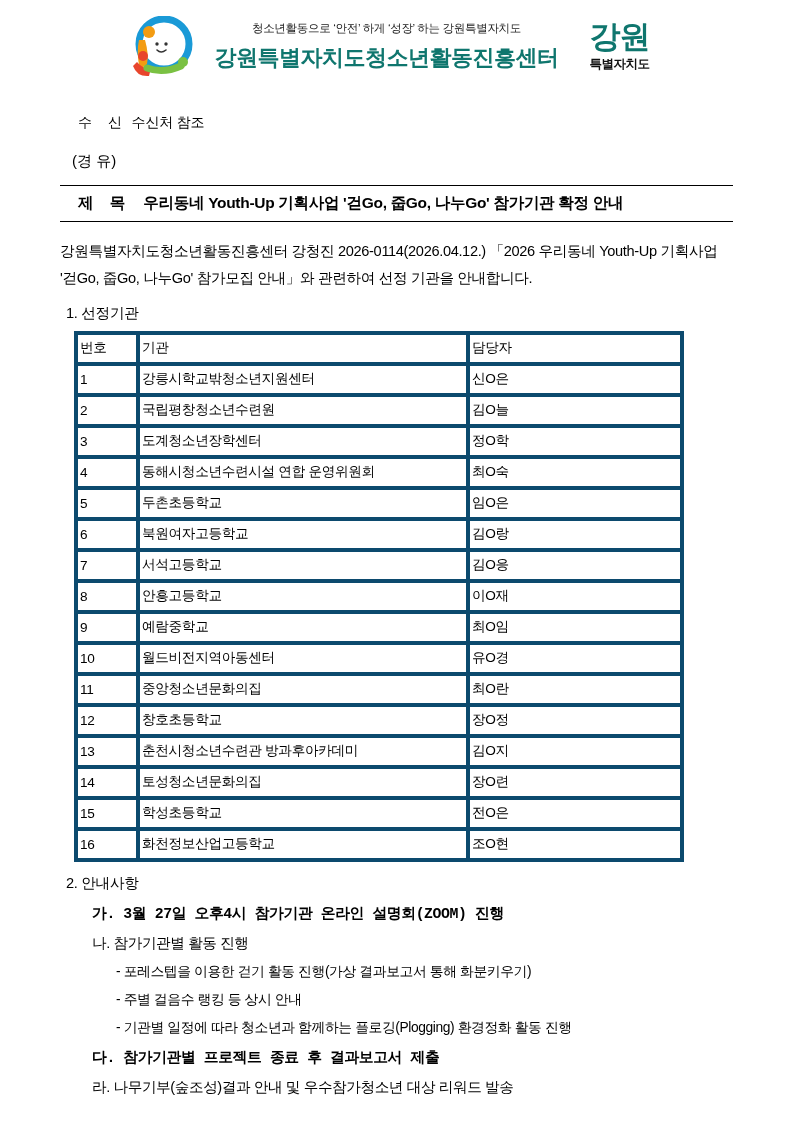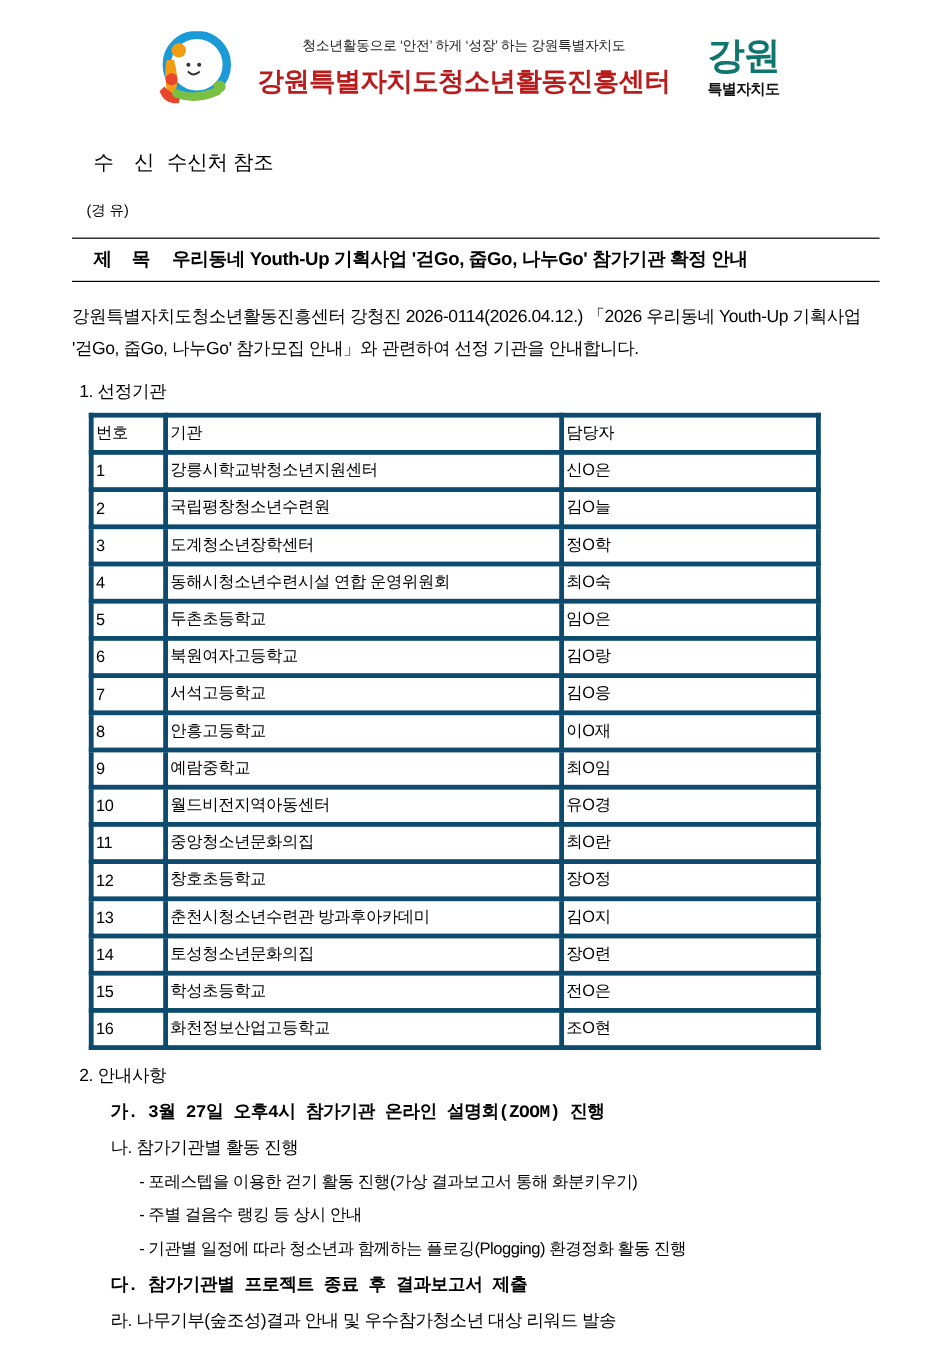--- a/index.html
+++ b/index.html
@@ -12,21 +12,21 @@
     height: 1122px;
     font-family: "Liberation Sans", sans-serif;
     color: #000000;
     position: relative;
     overflow: hidden;
   }
   .page {
     width: 793px;
     height: 1122px;
     box-sizing: border-box;
-    padding: 26px 60px 20px 60px;
+    padding: 16px 60px 20px 60px;
     position: relative;
   }
 
   
   .header {
     display: flex;
     align-items: center;
     justify-content: center;
     gap: 14px;
     padding-bottom: 6px;
@@ -46,21 +46,21 @@
     color: #222;
     letter-spacing: -0.3px;
     margin-bottom: 7px;
     white-space: nowrap;
   }
   .header-title {
     font-size: 22px;
     font-weight: bold;
     letter-spacing: -0.5px;
     white-space: nowrap;
-    color: #b91c1c;
+    color: #0f766e;
   }
   .gw-logo {
     flex: 0 0 auto;
     text-align: center;
     width: 94px;
   }
   .gw-logo-main {
     font-size: 31px;
     font-weight: bold;
     color: #0f766e;
@@ -72,30 +72,30 @@
     margin-top: 4px;
     font-size: 12.5px;
     font-weight: bold;
     color: #111;
     letter-spacing: -0.5px;
   }
 
   
   .addr-line {
     margin-top: 30px;
-    font-size: 17px;
+    font-size: 14px;
     letter-spacing: -0.2px;
     padding-left: 18px;
   }
   .addr-line .sp {
     letter-spacing: 6px;
   }
   .via-line {
     margin-top: 20px;
-    font-size: 12px;
+    font-size: 15px;
     padding-left: 12px;
   }
   .subject-row {
     margin-top: 14px;
     border-top: 1px solid #000;
     border-bottom: 1px solid #000;
     padding: 7px 0 7px 18px;
     font-size: 15.5px;
     font-weight: bold;
     letter-spacing: -0.3px;

